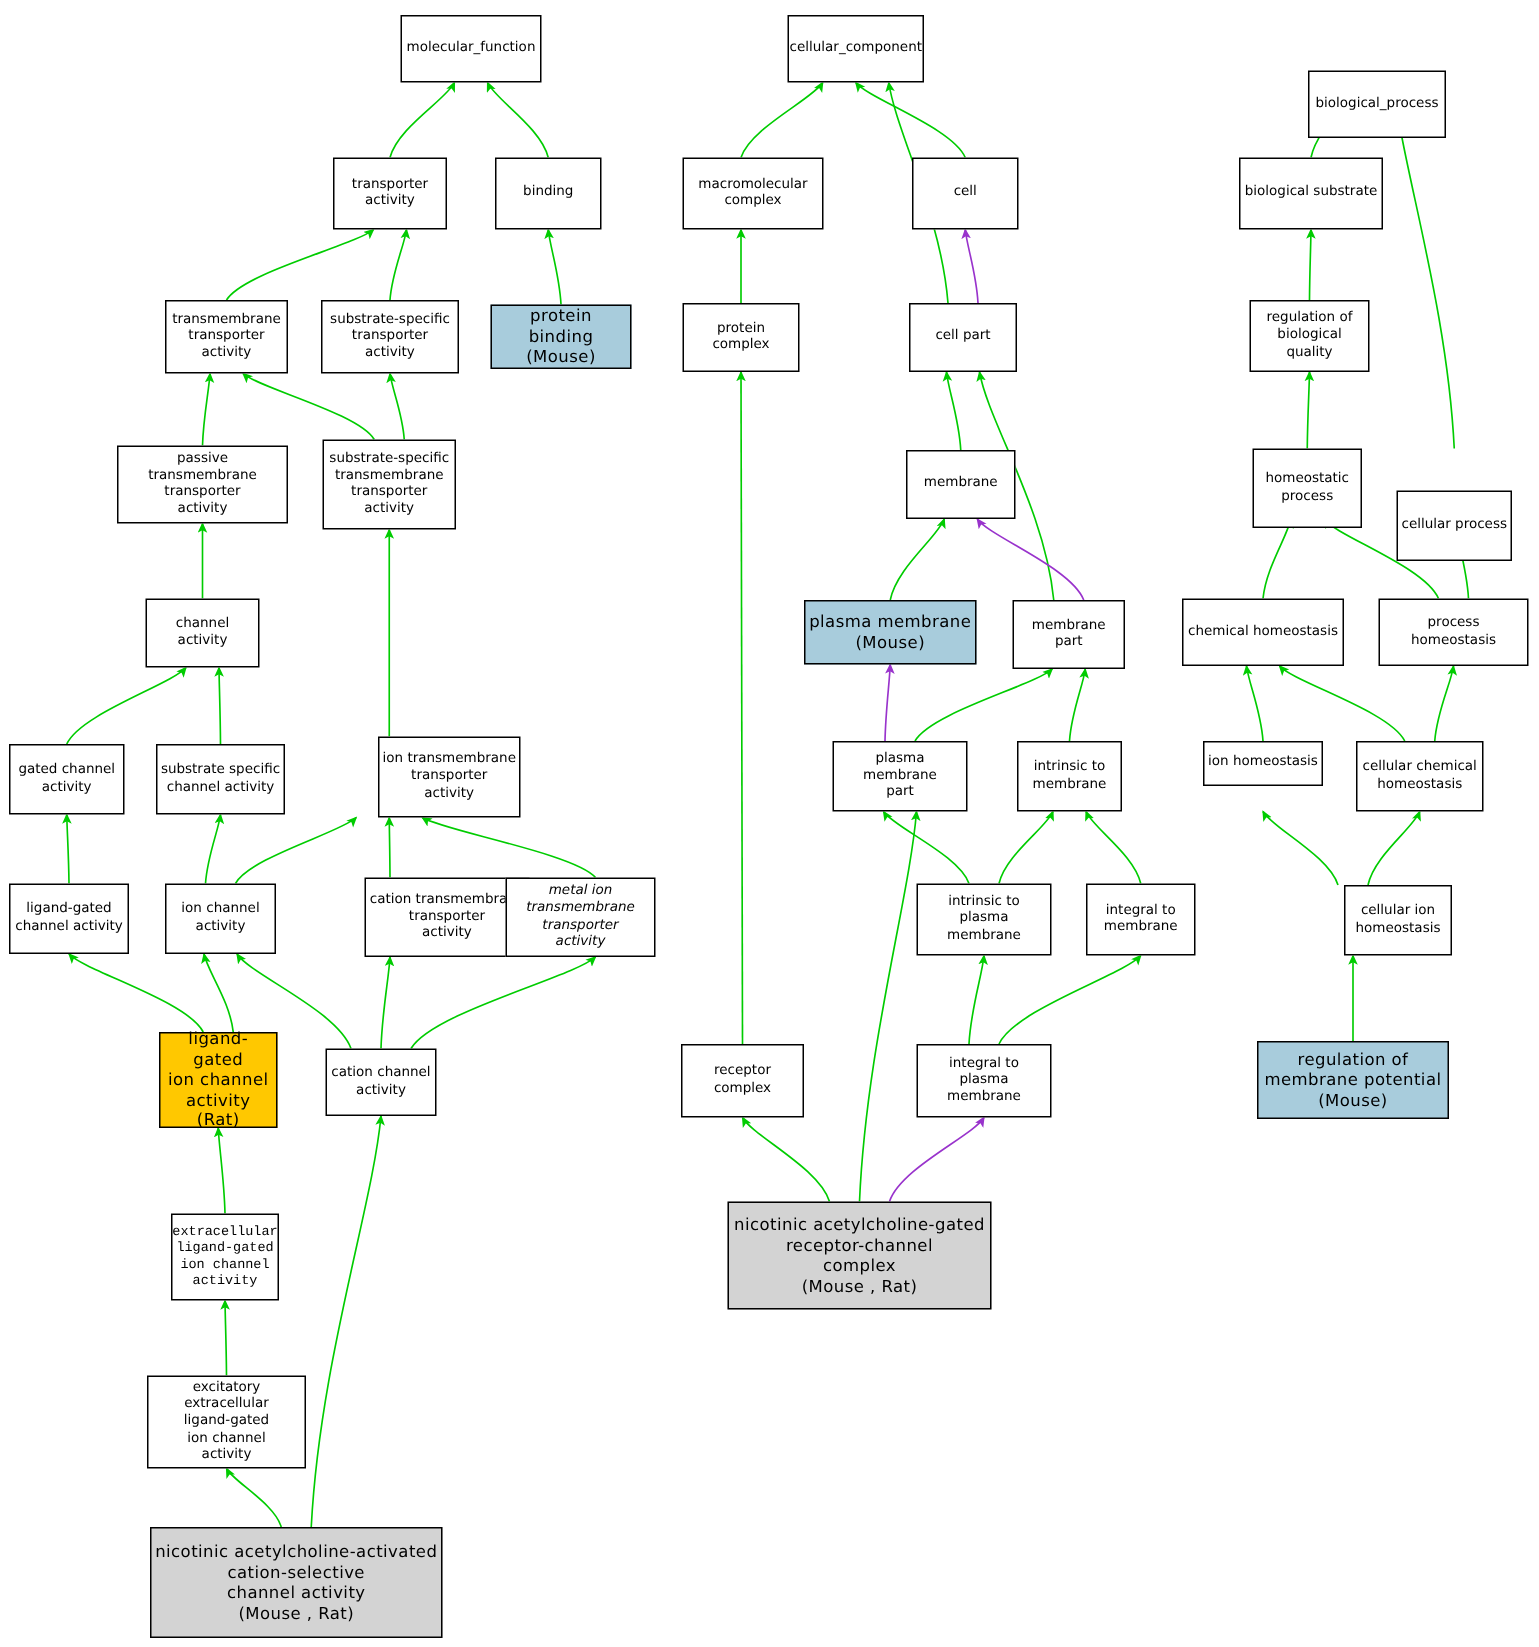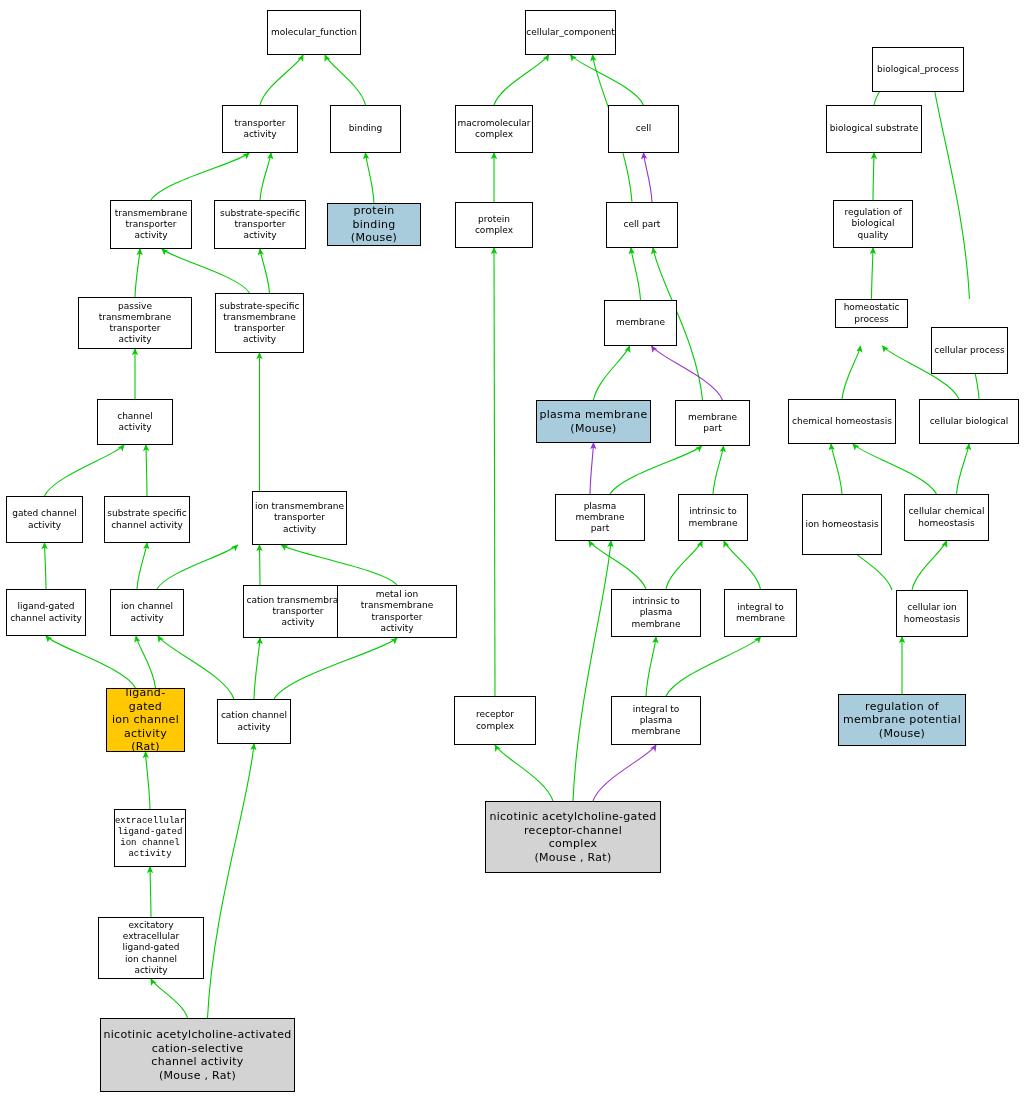--- a/index.html
+++ b/index.html
@@ -156,21 +156,21 @@
       <div class="node" style="left: 212px; top: 491px; width: 95px; height: 54px; margin-left: 40px;">ion transmembrane
 transporter
 activity</div>
       <div class="node" style="left: 6px; top: 589px; width: 80px; height: 47px;">ligand-gated
 channel activity</div>
       <div class="node" style="left: 110px; top: 589px; width: 74px; height: 47px;">ion channel
 activity</div>
       <div class="node" style="left: 205px; top: 585px; width: 110px; height: 53px; margin-left: 38px;">cation transmembrane
 transporter
 activity</div>
-      <div class="node" style="left: 337px; top: 585px; width: 120px; height: 53px;">metal ion transmembrane
+      <div class="node" style="left: 337px; top: 585px; width: 100px; height: 53px; font-style: italic;">metal ion transmembrane
 transporter
 activity</div>
       <div class="node gold hl" style="left: 106px; top: 688px; width: 79px; height: 64px;">ligand-gated
 ion channel
 activity
 (Rat)</div>
       <div class="node" style="left: 217px; top: 699px; width: 74px; height: 45px;">cation channel
 activity</div>
       <div class="node" style="left: 114px; top: 809px; width: 72px; height: 58px; font-family: Liberation Mono, monospace;">extracellular
 ligand-gated
@@ -178,21 +178,21 @@
 activity</div>
       <div class="node" style="left: 98px; top: 917px; width: 106px; height: 62px;">excitatory extracellular
 ligand-gated
 ion channel
 activity</div>
       <div class="node gray hl" style="left: 100px; top: 1018px; width: 195px; height: 74px;">nicotinic acetylcholine-activated
 cation-selective
 channel activity
 (Mouse , Rat)</div>
       <div class="node" style="left: 525px; top: 10px; width: 91px; height: 45px;">cellular_component</div>
-      <div class="node" style="left: 455px; top: 105px; width: 78px; height: 48px;">macromolecular
+      <div class="node" style="left: 455px; top: 105px; width: 94px; height: 48px;">macromolecular
 complex</div>
       <div class="node" style="left: 608px; top: 105px; width: 71px; height: 48px;">cell</div>
       <div class="node" style="left: 455px; top: 202px; width: 78px; height: 46px;">protein complex</div>
       <div class="node" style="left: 606px; top: 202px; width: 72px; height: 46px;">cell part</div>
       <div class="node" style="left: 604px; top: 300px; width: 73px; height: 46px;">membrane</div>
       <div class="node blue hl" style="left: 536px; top: 400px; width: 115px; height: 43px;">plasma membrane
 (Mouse)</div>
       <div class="node" style="left: 675px; top: 400px; width: 75px; height: 46px;">membrane part</div>
       <div class="node" style="left: 555px; top: 494px; width: 90px; height: 47px;">plasma membrane
 part</div>
@@ -206,26 +206,26 @@
       <div class="node" style="left: 611px; top: 696px; width: 90px; height: 49px;">integral to
 plasma membrane</div>
       <div class="node gray hl" style="left: 485px; top: 801px; width: 176px; height: 72px;">nicotinic acetylcholine-gated
 receptor-channel
 complex
 (Mouse , Rat)</div>
       <div class="node" style="left: 872px; top: 10px; width: 92px; height: 45px; margin-top: 37px;">biological_process</div>
       <div class="node" style="left: 826px; top: 105px; width: 96px; height: 48px;">biological substrate</div>
       <div class="node" style="left: 833px; top: 200px; width: 80px; height: 48px;">regulation of
 biological quality</div>
-      <div class="node" style="left: 835px; top: 299px; width: 73px; height: 29px;">homeostatic
+      <div class="node" style="left: 835px; top: 299px; width: 73px; height: 53px;">homeostatic
 process</div>
       <div class="node" style="left: 931px; top: 299px; width: 77px; height: 47px; margin-top: 28px;">cellular process</div>
       <div class="node" style="left: 788px; top: 399px; width: 108px; height: 45px;">chemical homeostasis</div>
-      <div class="node" style="left: 919px; top: 399px; width: 100px; height: 45px;">cellular biological</div>
-      <div class="node" style="left: 802px; top: 494px; width: 80px; height: 61px;">ion homeostasis</div>
+      <div class="node" style="left: 919px; top: 399px; width: 100px; height: 45px;">process homeostasis</div>
+      <div class="node" style="left: 802px; top: 494px; width: 80px; height: 30px;">ion homeostasis</div>
       <div class="node" style="left: 904px; top: 494px; width: 85px; height: 47px;">cellular chemical
 homeostasis</div>
       <div class="node" style="left: 896px; top: 590px; width: 72px; height: 47px; text-align: center;">cellular ion
 homeostasis</div>
       <div class="node blue hl" style="left: 838px; top: 694px; width: 128px; height: 52px;">regulation of
 membrane potential
 (Mouse)</div>
     </div>
 </div>
 

